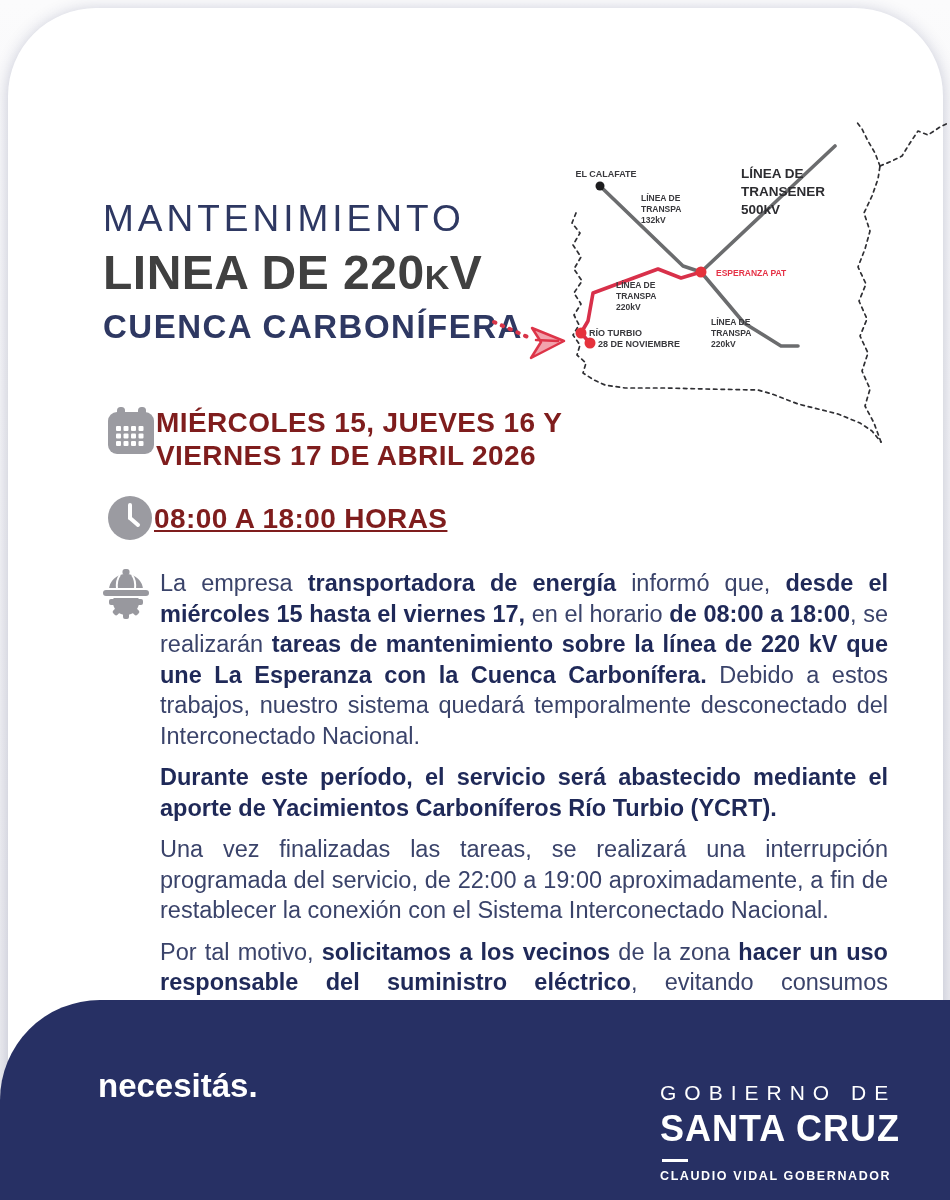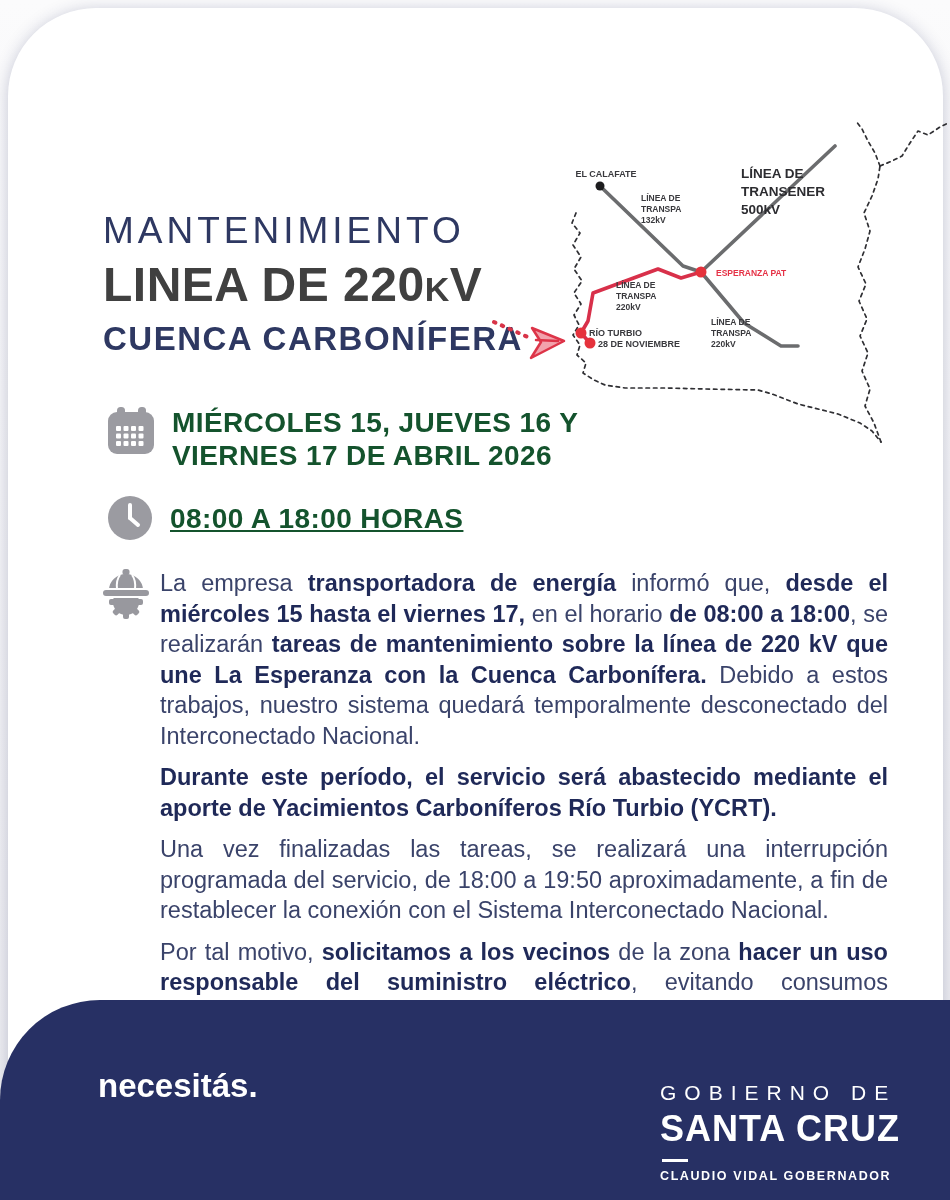--- a/index.html
+++ b/index.html
@@ -10,31 +10,31 @@
     overflow:hidden;
   }
   .page{position:relative;width:950px;height:1200px;}
   .card{
     position:absolute;left:8px;top:8px;right:7px;bottom:0;
     background:#ffffff;
     border-radius:88px 88px 0 0;
     box-shadow:0 2px 16px rgba(40,48,99,.25);
   }
   
-  .title-block{position:absolute;left:95px;top:202px;color:#2b355f;}
+  .title-block{position:absolute;left:95px;top:190px;color:#2b355f;}
   .title-line1{font-size:37px;letter-spacing:4px;font-weight:500;color:#2e3862;}
   .title-line2{font-size:48px;font-weight:800;color:#404040;letter-spacing:.5px;margin-top:5px;}
   .title-line2 .kv{font-variant:small-caps;}
   .title-line3{font-size:33px;font-weight:600;letter-spacing:1.5px;margin-top:8px;color:#2e3862;}
   
   .sched-row{position:absolute;display:flex;align-items:flex-start;}
   .date-row{left:98px;top:398px;}
   .time-row{left:98px;top:486px;}
   .sched-icon{flex:0 0 auto;}
-  .sched-text{margin-left:16px;font-size:28px;line-height:33px;font-weight:800;color:#14532d;letter-spacing:.4px;}
+  .sched-text{font-size:28px;line-height:33px;font-weight:800;color:#7f1d1d;letter-spacing:.4px;}
   .time-row .sched-text{margin-top:8px;text-decoration:underline;}
   
   .helmet-wrap{position:absolute;left:90px;top:556px;}
   .body-text{
     position:absolute;left:152px;top:560px;width:728px;
     font-size:23.5px;line-height:30.5px;color:#3a436a;text-align:justify;
   }
   .body-text p{margin:0 0 11px 0;}
   .body-text .b{font-weight:700;color:#1f2958;}
   
@@ -181,21 +181,21 @@
           <rect x="4" y="25" width="48" height="8" rx="4" fill="#98989e" stroke="#ffffff" stroke-width="2"></rect>
           <path d="M19,25 Q18,16 22,11" stroke="#ffffff" stroke-width="2" fill="none"></path>
           <path d="M37,25 Q38,16 34,11" stroke="#ffffff" stroke-width="2" fill="none"></path>
         </g>
       </svg>
     </div>
 
     <div class="body-text">
       <p><span>La empresa </span><span class="b">transportadora de energía</span><span> informó que, </span><span class="b">desde el miércoles 15 hasta el viernes 17,</span><span> en el horario </span><span class="b">de 08:00 a 18:00</span><span>, se realizarán </span><span class="b">tareas de mantenimiento sobre la línea de 220 kV que une La Esperanza con la Cuenca Carbonífera.</span><span> Debido a estos trabajos, nuestro sistema quedará temporalmente desconectado del Interconectado Nacional.</span></p>
       <p><span class="b">Durante este período, el servicio será abastecido mediante el aporte de Yacimientos Carboníferos Río Turbio (YCRT).</span></p>
-      <p><span>Una vez finalizadas las tareas, se realizará una interrupción programada del servicio, de 18:00 a 19:50 aproximadamente, a fin de restablecer la conexión con el Sistema Interconectado Nacional.</span></p>
+      <p><span>Una vez finalizadas las tareas, se realizará una interrupción programada del servicio, de 22:00 a 19:00 aproximadamente, a fin de restablecer la conexión con el Sistema Interconectado Nacional.</span></p>
       <p><span>Por tal motivo, </span><span class="b">solicitamos a los vecinos</span><span> de la zona </span><span class="b">hacer un uso responsable del suministro eléctrico</span><span>, evitando consumos innecesarios para garantizar la estabilidad del sistema.</span></p>
     </div>
   </div>
 
   <div class="footer">
     <div class="slogan">
       <div class="bold">necesitás.</div>
     </div>
 
 

